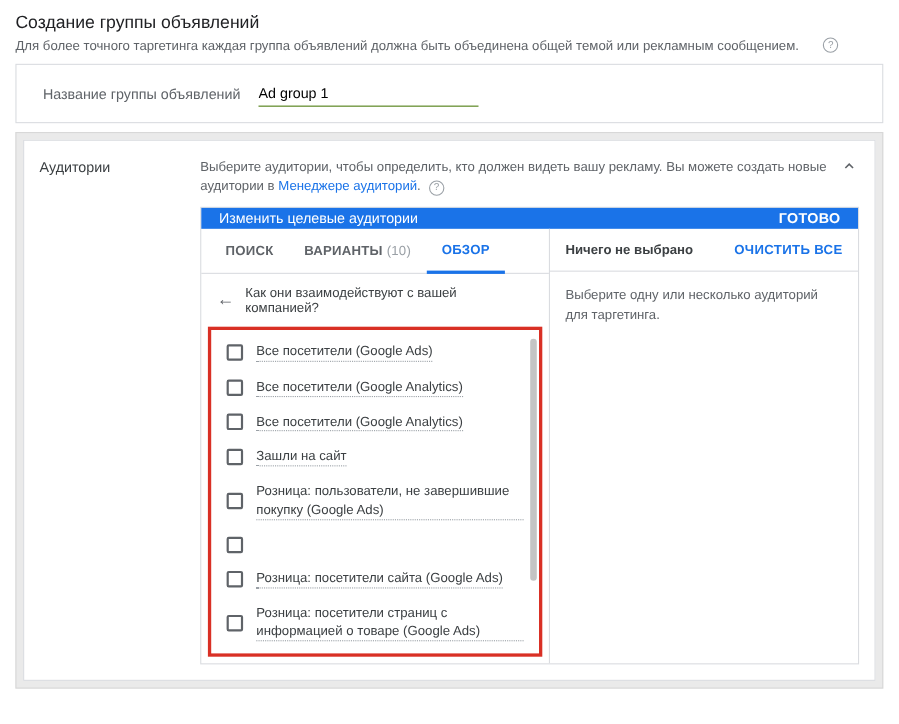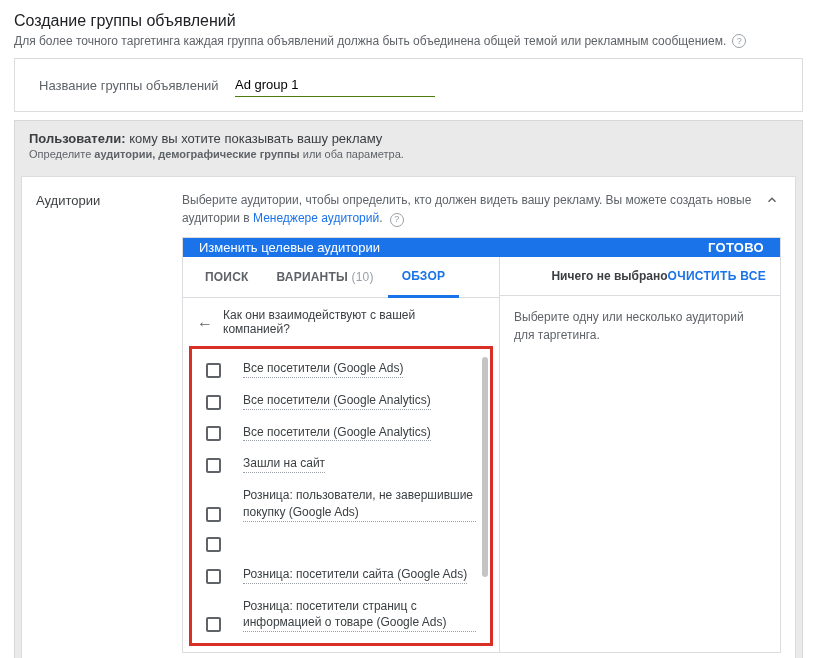--- a/index.html
+++ b/index.html
@@ -1,19 +1,19 @@
 <!DOCTYPE html>
 <html><head>
 <meta charset="utf-8">
 <style>
 *{box-sizing:border-box;margin:0;padding:0;font-family:Arial,Helvetica,sans-serif}
 body{background:#fff;width:817px;height:658px;overflow:hidden;font-size:13px;color:#3c4043}
 .outer{padding:12px 14px}
 .title{font-size:16px;color:#202124;margin-bottom:4px}
-.subtitle{font-size:12px;color:#5f6368;display:flex;align-items:center;gap:6px}
+.subtitle{font-size:12px;color:#5f6368;display:flex;align-items:center;gap:22px}
 .help-icon{display:inline-flex;width:14px;height:14px;border:1px solid #9aa0a6;border-radius:50%;align-items:center;justify-content:center;font-size:9px;color:#9aa0a6}
 .card{border:1px solid #dadce0;margin-top:10px;padding:14px 24px;display:flex;align-items:center;gap:16px}
 .card-label{color:#5f6368;font-size:13px;min-width:180px}
 .input{border:none;border-bottom:1px solid #4d7c0f;padding:4px 0;font-size:13px;min-width:200px;outline:none}
 .gray-block{background:#eaeaea;border:1px solid #d8d8d8;margin-top:8px}
 .gray-header{padding:10px 14px}
 .gray-header .h1{font-size:13px;color:#3c4043;margin-bottom:2px}
 .gray-header .h1 b{font-weight:700}
 .gray-header .h2{font-size:11px;color:#5f6368}
 .gray-header .h2 b{font-weight:600}
@@ -26,28 +26,28 @@
 .audience-box{border:1px solid #dadce0}
 .blue-bar{background:#1a73e8;color:#fff;display:flex;justify-content:space-between;align-items:center;padding:2px 16px;font-size:13px}
 .blue-bar .done{font-weight:600;letter-spacing:.3px}
 .two-col{display:flex}
 .left-col{flex:1;border-right:1px solid #dadce0}
 .right-col{width:280px}
 .tabs{display:flex;align-items:center;border-bottom:1px solid #dadce0;padding:0 8px}
 .tab{padding:12px 14px;font-size:12px;font-weight:600;color:#5f6368;cursor:pointer;letter-spacing:.2px}
 .tab .count{color:#9aa0a6;font-weight:400}
 .tab.active{color:#1a73e8;border-bottom:3px solid #1a73e8;margin-bottom:-1px}
-.right-head{display:flex;justify-content:flex-end;align-items:center;padding:12px 14px;border-bottom:1px solid #dadce0}
+.right-head{display:flex;justify-content:space-between;align-items:center;padding:12px 14px;border-bottom:1px solid #dadce0}
 .right-head .empty{font-size:12px;font-weight:600;color:#3c4043}
 .right-head .clear{font-size:12px;font-weight:600;color:#1a73e8;letter-spacing:.3px}
 .breadcrumb{display:flex;align-items:center;gap:10px;padding:10px 14px;font-size:12px;color:#3c4043}
 .arrow-back{color:#5f6368;font-size:16px;cursor:pointer}
 .redbox{border:3px solid #d93025;margin:0 6px 6px 6px;position:relative}
 .list{padding:4px 0;max-height:300px;overflow:hidden;position:relative}
-.item{display:flex;align-items:flex-end;gap:22px;padding:7px 14px;font-size:12px}
+.item{display:flex;align-items:center;gap:12px;padding:7px 14px;font-size:12px}
 .checkbox{width:15px;height:15px;border:2px solid #5f6368;border-radius:2px;flex-shrink:0;margin-top:1px}
 .item-label{color:#3c4043;border-bottom:1px dotted #9aa0a6;line-height:1.4}
 .scrollbar{position:absolute;right:2px;top:8px;width:6px;height:220px;background:#c4c4c4;border-radius:3px}
 .right-instr{padding:12px 14px;font-size:12px;color:#5f6368;line-height:1.5}
 </style>
 </head>
 <body>
 
 <div class="outer">
   <div class="title">Создание группы объявлений</div>
@@ -55,28 +55,20 @@
     <span>Для более точного таргетинга каждая группа объявлений должна быть объединена общей темой или рекламным сообщением.</span>
     <span class="help-icon">?</span>
   </div>
 
   <div class="card">
     <div class="card-label">Название группы объявлений</div>
     <input class="input" value="Ad group 1" style="">
   </div>
 
   <div class="gray-block">
-    <div class="gray-header">
-      <div class="h1">
-        <b>Пользователи:</b><span> кому вы хотите показывать вашу рекламу</span>
-      </div>
-      <div class="h2">
-        <span>Определите </span><b>аудитории, демографические группы</b><span> или оба параметра.</span>
-      </div>
-    </div>
 
     <div class="section">
       <div class="section-left">Аудитории</div>
       <div class="section-right">
         <span class="chevron">
           <svg width="14" height="14" viewBox="0 0 24 24" fill="none" stroke="#5f6368" stroke-width="2.5">
               <polyline points="6 15 12 9 18 15"></polyline>
             </svg>
         </span>
         <div class="section-desc">

